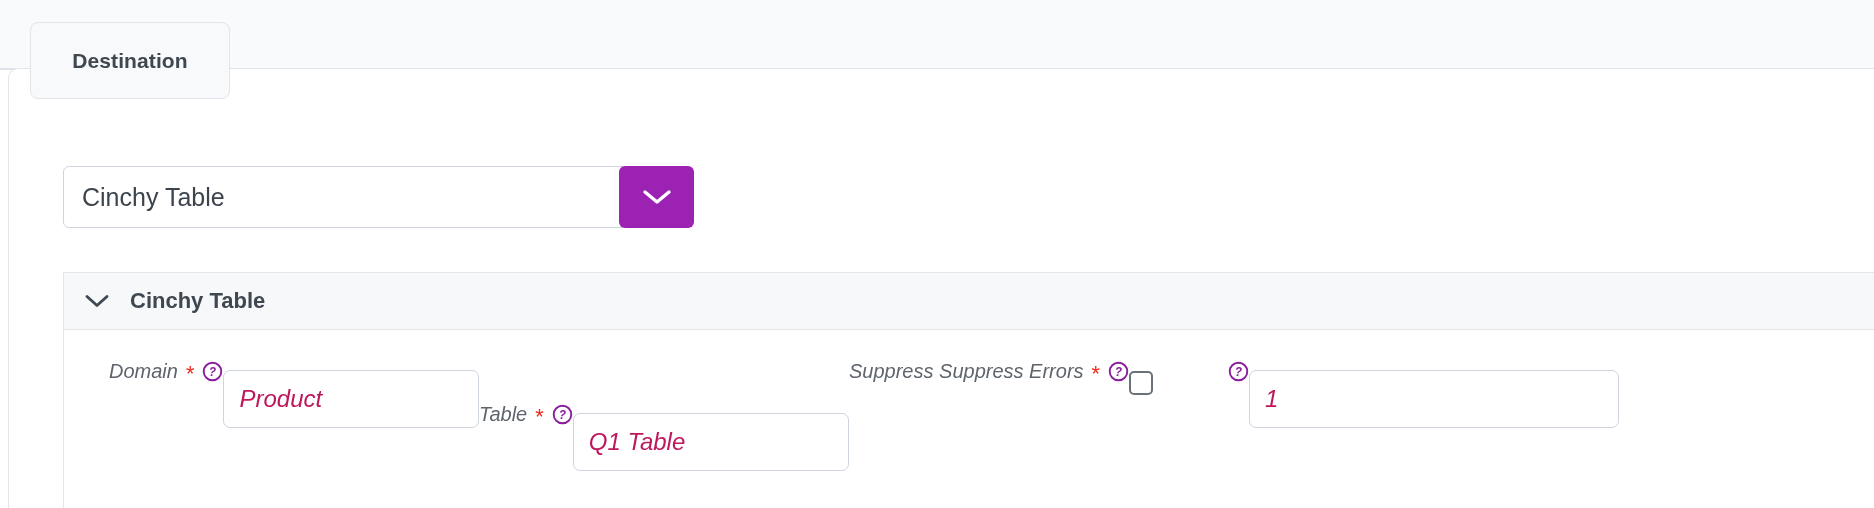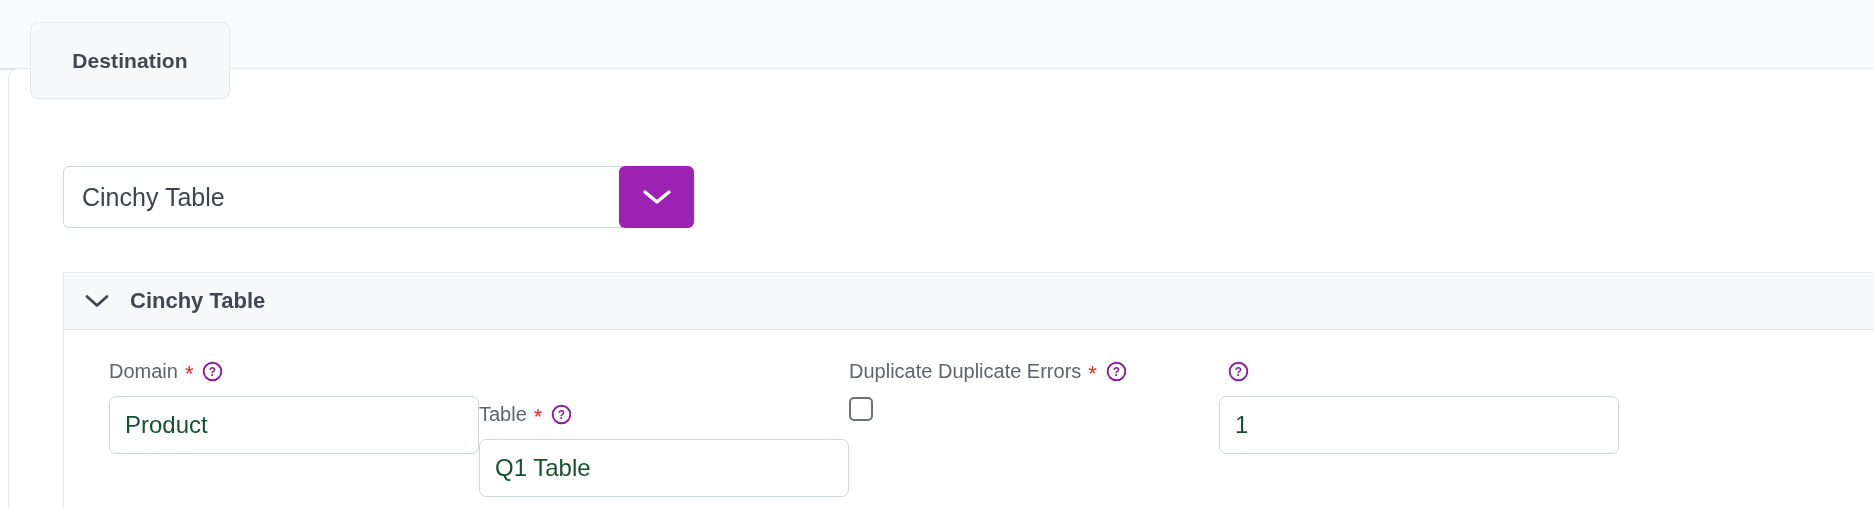--- a/index.html
+++ b/index.html
@@ -153,21 +153,22 @@
     height: 180px;
   }
 
   .fields-row {
     display: flex;
     align-items: flex-start;
   }
 
   .field {
     display: flex;
-    flex-direction: column;
+    flex-direction: row;
+    font-style: italic;
   }
   .field.domain   { width: 370px; }
   .field.table    { width: 370px; margin-top: 43px; }
   .field.suppress { width: 370px; }
   .field.parallel { width: 400px; }
 
   .field-label {
     font-size: 20px;
     color: #5d646c;
     display: flex;
@@ -196,21 +197,21 @@
     width: 100%;
     height: 58px;
     background: #ffffff;
     border: 1.5px solid #ced5dd;
     border-radius: 7px;
     box-sizing: border-box;
     display: flex;
     align-items: center;
     padding-left: 15px;
     font-size: 24px;
-    color: #14532d;
+    color: #be185d;
   }
   .field.parallel .text-input { width: 400px; }
 
   .checkbox {
     margin-top: 13px;
     width: 24px;
     height: 24px;
     border: 2px solid #6b7178;
     border-radius: 5px;
     box-sizing: border-box;
@@ -271,21 +272,21 @@
             <svg class="help-icon" viewBox="0 0 22 22">
               <circle cx="11" cy="11" r="9.2" fill="none" stroke="#8a1c9e" stroke-width="2"></circle>
               <text x="11" y="15.6" text-anchor="middle" font-family="Liberation Sans, sans-serif" font-size="12.5" font-weight="bold" fill="#8a1c9e">?</text>
             </svg>
           </div>
           <div class="text-input">Q1 Table</div>
         </div>
 
         <div class="field suppress">
           <div class="field-label">
-            <span>Duplicate Duplicate Errors</span>
+            <span>Suppress Suppress Errors</span>
             <span class="req-star">*</span>
             <svg class="help-icon" viewBox="0 0 22 22">
               <circle cx="11" cy="11" r="9.2" fill="none" stroke="#8a1c9e" stroke-width="2"></circle>
               <text x="11" y="15.6" text-anchor="middle" font-family="Liberation Sans, sans-serif" font-size="12.5" font-weight="bold" fill="#8a1c9e">?</text>
             </svg>
           </div>
           <div class="checkbox"></div>
         </div>
 
         <div class="field parallel">

